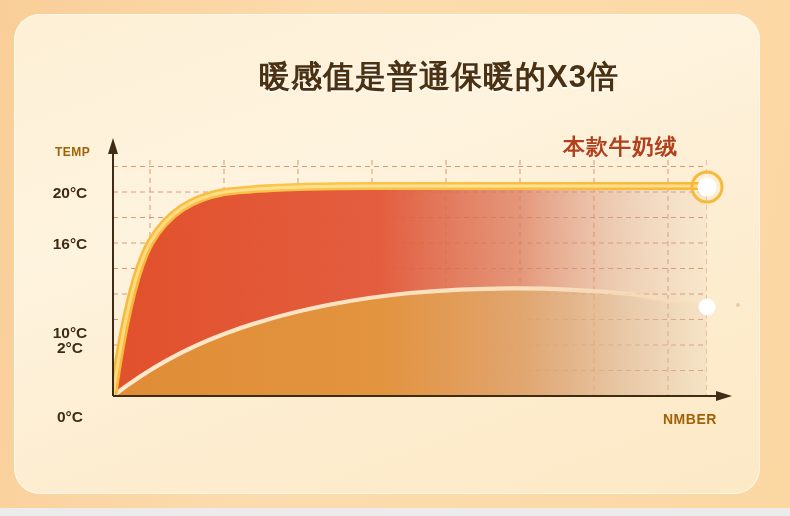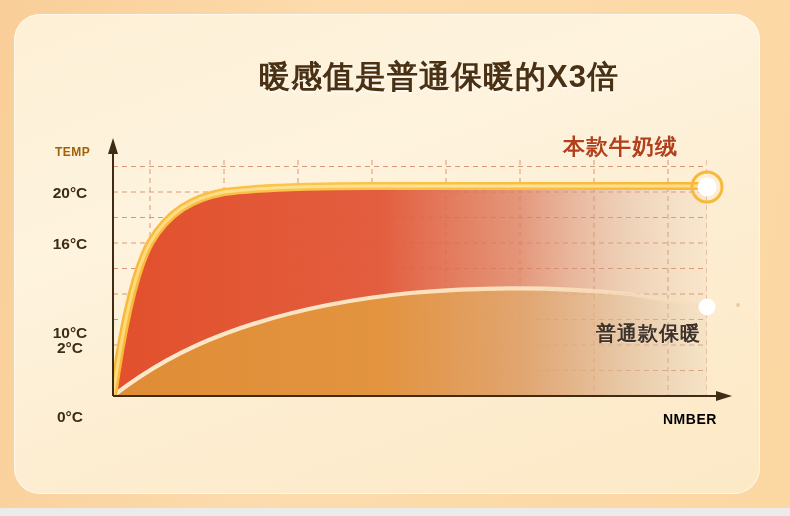--- a/index.html
+++ b/index.html
@@ -96,21 +96,21 @@
     font-weight: bold;
     color: #a16207;
     letter-spacing: 0.5px;
   }
   #axis-number-label {
     position: absolute;
     left: 663px;
     top: 411px;
     font-size: 14px;
     font-weight: bold;
-    color: #000000;
+    color: #a16207;
     letter-spacing: 0.5px;
   }
   #series1-label {
     position: absolute;
     left: 563px;
     top: 132px;
     font-size: 22px;
     font-weight: bold;
     color: #B1401B;
     letter-spacing: 1px;
@@ -274,15 +274,14 @@
   <div id="axis-temp-label">TEMP</div>
   <div id="axis-number-label">NMBER</div>
 
   <div class="ylabel" style="left:40px; top:184px;">20°C</div>
   <div class="ylabel" style="left:40px; top:235px;">16°C</div>
   <div class="ylabel" style="left:40px; top:288px;margin-top:36px;">10°C</div>
   <div class="ylabel" style="left:40px; top:339px;">2°C</div>
   <div class="ylabel" style="left:40px; top:408px;">0°C</div>
 
   <div id="series1-label">本款牛奶绒</div>
-  <div id="series2-label">普通款保暖</div>
 
 </div>
 
 </body></html>

